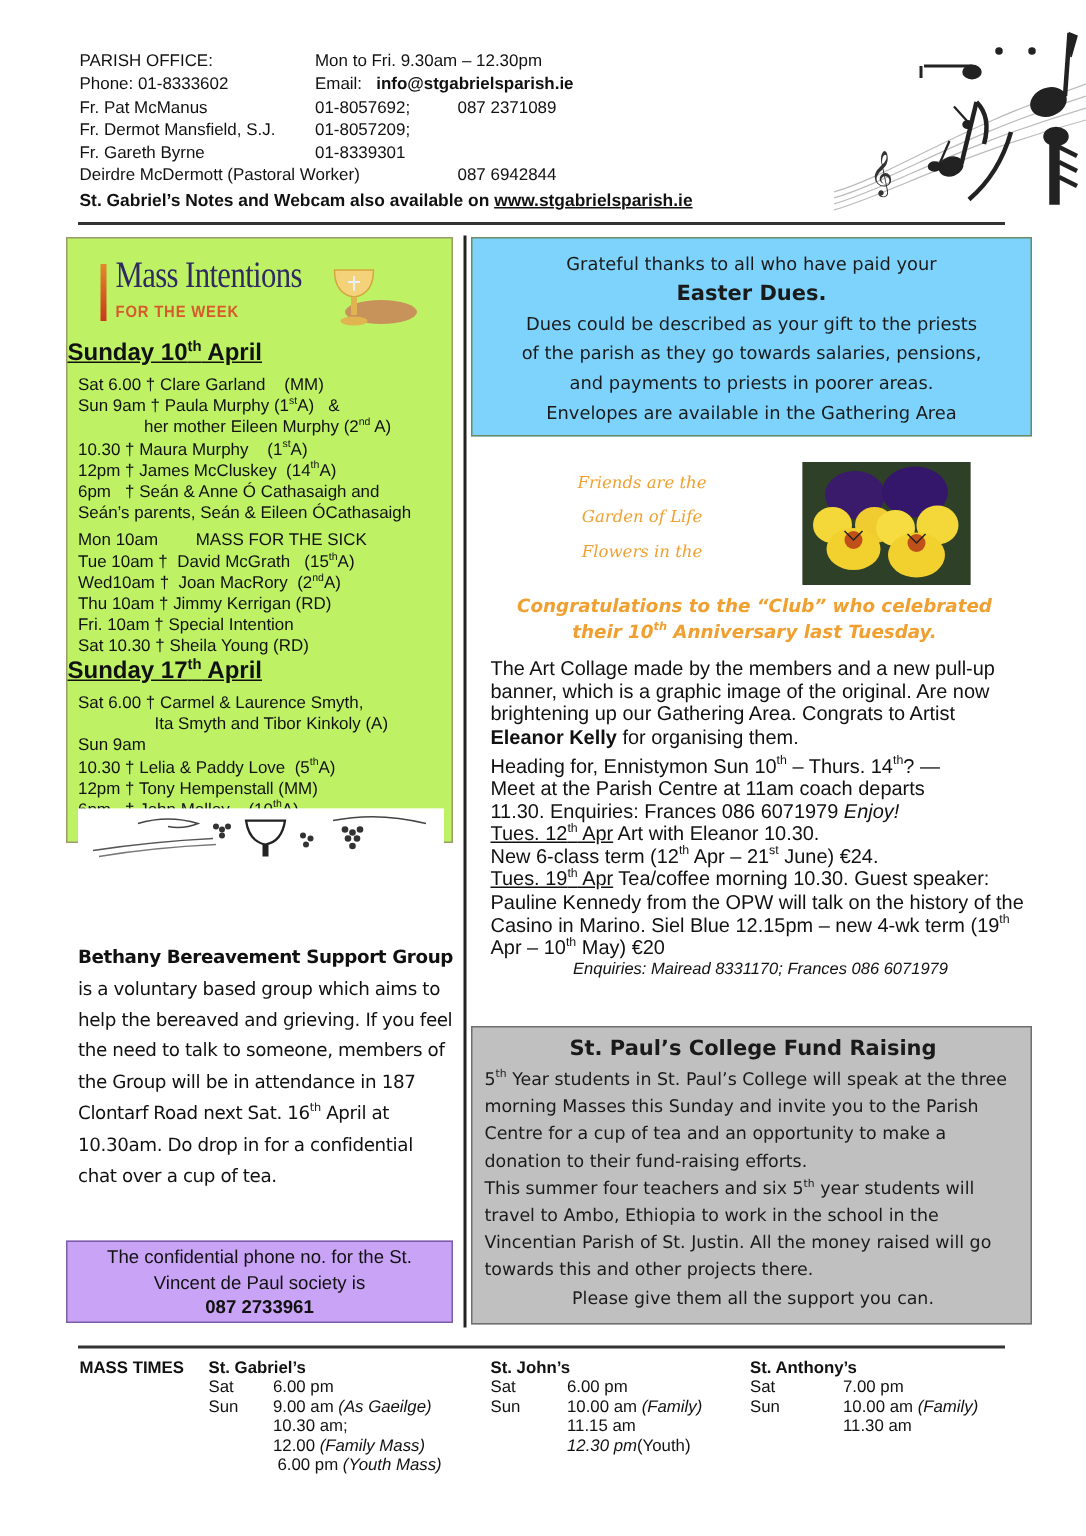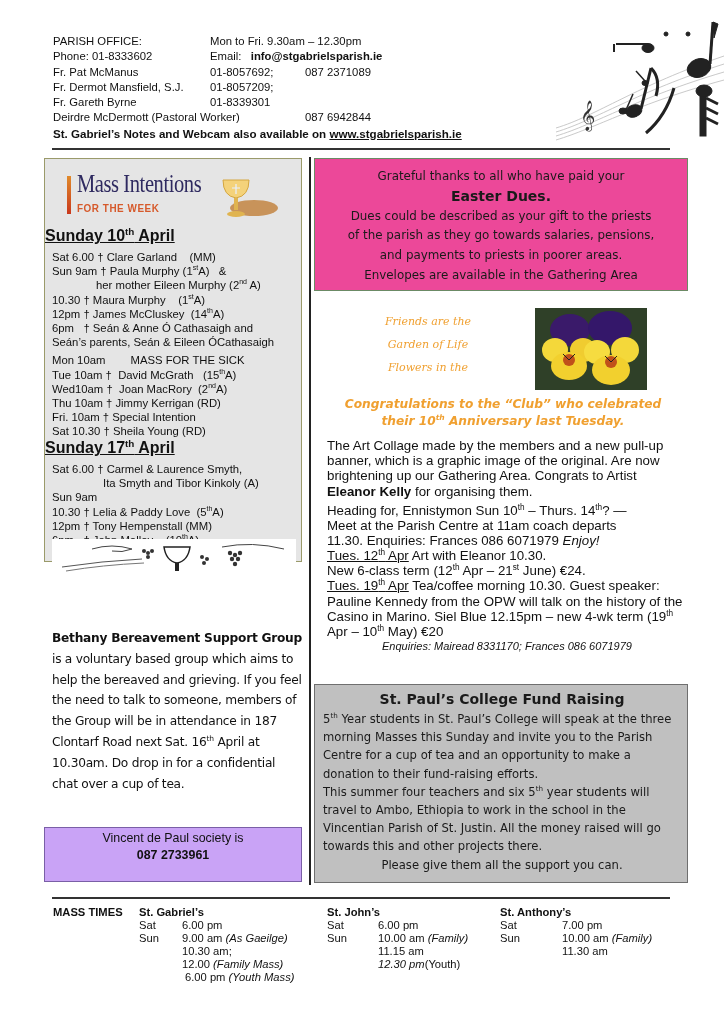--- a/index.html
+++ b/index.html
@@ -15,21 +15,21 @@
   .hrow .c3 { }
   .hrow .wide { width: 252px; }
   .hbold { font-weight: bold; }
   .notes-web { font-weight: bold; font-size: 11.6px; }
   .music { position: absolute; left: 556px; top: 16px; width: 168px; height: 126px; }
   .top-rule { position: absolute; left: 52px; top: 148px; width: 618px; height: 1.5px; background: #333; }
 
   .col-divider { position: absolute; left: 309px; top: 157px; width: 1.5px; height: 728px; background: #222; }
 
   
-  .mi-box { position: absolute; left: 44px; top: 158px; width: 258px; height: 404px; background: #e5e5e5; border: 1.5px solid #9a9a6a; }
+  .mi-box { position: absolute; left: 44px; top: 158px; width: 258px; height: 404px; background: #bef264; border: 1.5px solid #9a9a6a; }
   .mi-logo { position: absolute; left: 22px; top: 11px; width: 210px; height: 52px; }
   .mi-logo .bar { position: absolute; left: 0; top: 6px; width: 4px; height: 38px; background: linear-gradient(#e08a2a, #c9381c); }
   .mi-logo .t1 { position: absolute; left: 10px; top: 0; font-family: "Liberation Serif", serif; font-size: 25px; color: #2f2a60; letter-spacing: -0.5px; transform: scaleX(0.82); transform-origin: left; white-space: nowrap; }
   .mi-logo .t2 { position: absolute; left: 10px; top: 32px; font-family: "Liberation Sans", sans-serif; font-size: 11px; color: #d65a2c; font-weight: bold; letter-spacing: 0.6px; white-space: nowrap; transform: scaleX(0.9); transform-origin: left;}
   .mi-logo .chalice { position: absolute; left: 152px; top: 6px; }
   .mi-head { position: absolute; left: 0; width: 100%; font-weight: bold; font-size: 16px; text-decoration: underline; }
   .mi-list { position: absolute; left: 7px; font-size: 11.3px; line-height: 14.2px; white-space: nowrap; }
   .mi-list .indent { padding-left: 44px; }
   .mi-list .indent2 { padding-left: 51px; }
   .mi-list .gap { height: 4px; }
@@ -37,21 +37,21 @@
 
   
   .bethany { position: absolute; left: 52px; top: 628px; width: 250px; font-family: "DejaVu Sans", sans-serif; font-size: 12.2px; line-height: 20.8px; letter-spacing: -0.25px; color: #111; }
   .bethany b { font-weight: bold; }
 
   .svdp-box { position: absolute; left: 44px; top: 827px; width: 258px; height: 55px; background: #c9a3f6; border: 1.5px solid #7a5fa6; text-align: center; font-size: 12.4px; line-height: 16.5px; padding-top: 2px; color: #111; }
   .svdp-box .phone { font-weight: bold; }
 
   
   .comic { font-family: "DejaVu Sans", sans-serif; }
-  .dues-box { position: absolute; left: 314px; top: 158px; width: 374px; height: 133px; background: #ec4899; border: 1.5px solid #6b8a65; text-align: center; padding-top: 8px; font-size: 11.9px; line-height: 19.8px; color: #1a1a1a; }
+  .dues-box { position: absolute; left: 314px; top: 158px; width: 374px; height: 133px; background: #7dd3fc; border: 1.5px solid #6b8a65; text-align: center; padding-top: 8px; font-size: 11.9px; line-height: 19.8px; color: #1a1a1a; }
   .dues-box .hl { font-weight: bold; font-size: 14px; }
 
   .friends { position: absolute; left: 338px; top: 310px; width: 180px; text-align: center; font-family: "DejaVu Serif", serif; font-style: italic; font-size: 11px; line-height: 23px; color: #f0a030; }
   .pansy { position: absolute; left: 535px; top: 308px; width: 112px; height: 82px; background: #2a3a22; overflow: hidden; }
   .congrats { position: absolute; left: 318px; top: 396px; width: 370px; text-align: center; font-family: "DejaVu Sans", sans-serif; font-style: italic; font-weight: bold; font-size: 12.2px; line-height: 17px; color: #f0a030; }
 
   .art { position: absolute; left: 327px; top: 438px; width: 360px; font-size: 13.3px; line-height: 15.2px; color: #111; }
   .art p { }
   .ennis { position: absolute; left: 327px; top: 502px; width: 360px; font-size: 13.3px; line-height: 15.1px; }
   .ennis u { text-decoration: underline; }
@@ -211,20 +211,21 @@
         <circle cx="152" cy="24" r="2"></circle>
     </g>
   </svg>
 </div>
 
 <div class="bethany">
   <b>Bethany Bereavement Support Group</b><span> is a voluntary based group which aims to help the bereaved and grieving. If you feel the need to talk to someone, members of the Group will be in attendance in 187 Clontarf Road next Sat. 16</span><sup>th</sup><span> April at 10.30am. Do drop in for a confidential chat over a cup of tea.</span>
 </div>
 
 <div class="svdp-box">
+  <div>The confidential phone no. for the St.</div>
   <div>Vincent de Paul society is</div>
   <div class="phone">087 2733961</div>
 </div>
 
 <div class="dues-box comic">
   <div>Grateful thanks to all who have paid your</div>
   <div class="hl">Easter Dues.</div>
   <div>Dues could be described as your gift to the priests</div>
   <div>of the parish as they go towards salaries, pensions,</div>
   <div>and payments to priests in poorer areas.</div>

